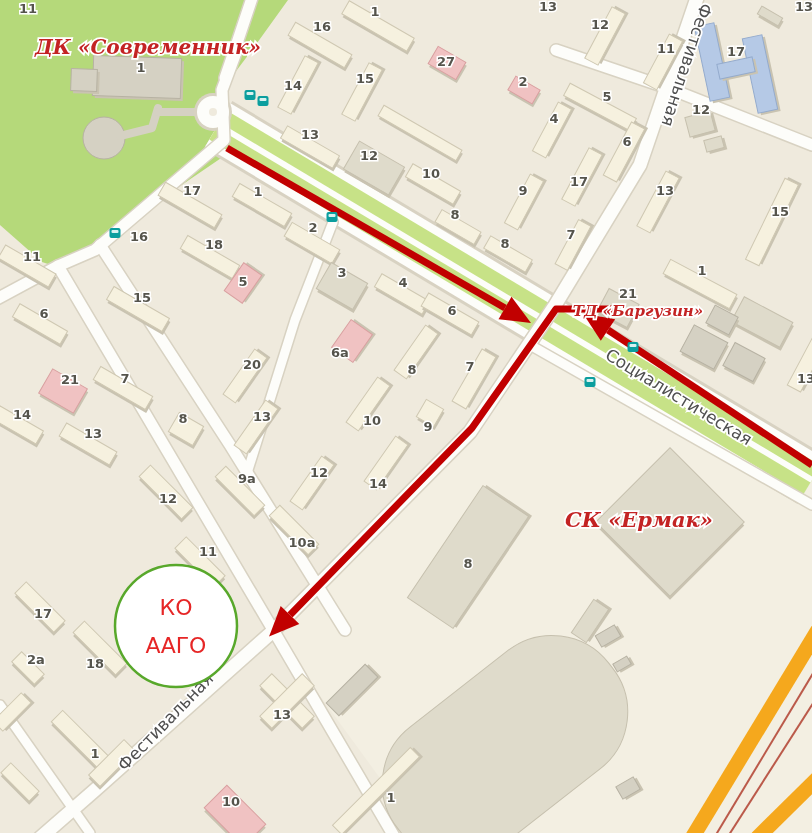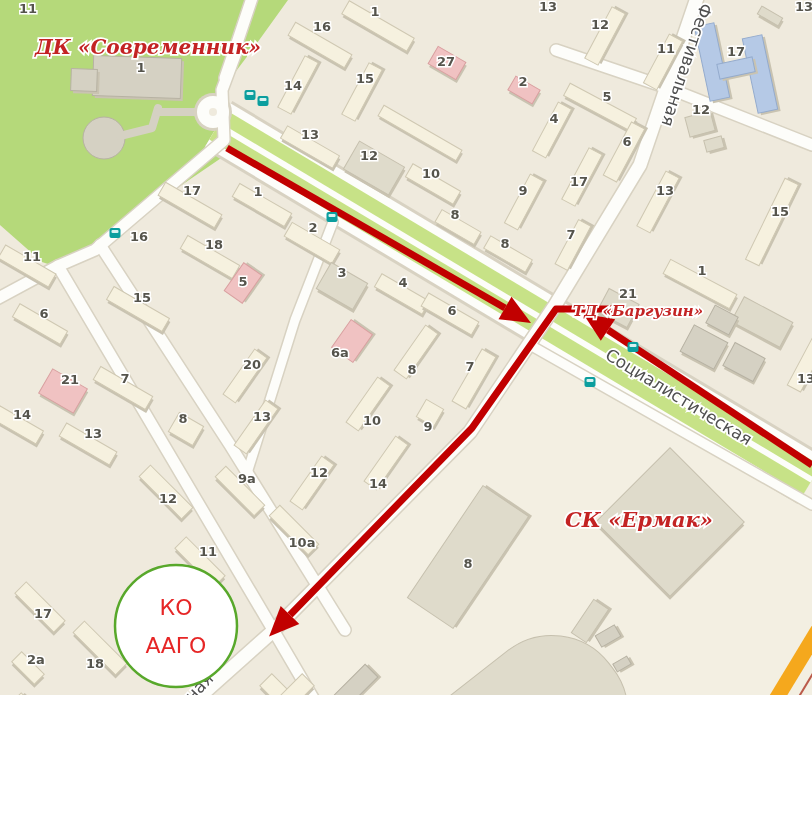--- a/index.html
+++ b/index.html
@@ -1,16 +1,16 @@
 <!DOCTYPE html>
 <html><head>
 <meta charset="utf-8">
 <style>
   html,body{margin:0;padding:0;}
-  #map-wrap{position:relative;width:812px;height:695px;overflow:hidden;background:#efeadd;
+  #map-wrap{position:relative;width:812px;height:833px;overflow:hidden;background:#efeadd;
     font-family:"DejaVu Sans", sans-serif;}
   svg text{user-select:none;}
   .num{font:700 13px "DejaVu Sans",sans-serif;paint-order:stroke;stroke:#ffffff;stroke-width:3px;}
   .street-label{font:400 17px "DejaVu Sans",sans-serif;paint-order:stroke;stroke:#ffffff;stroke-width:3.5px;}
   .poi{font-family:"DejaVu Serif",serif;font-style:italic;font-weight:700;paint-order:stroke;stroke:#ffffff;stroke-width:3.5px;}
   .marker-text{font:400 22px "DejaVu Sans",sans-serif;}
 </style>
 </head>
 <body>
 

